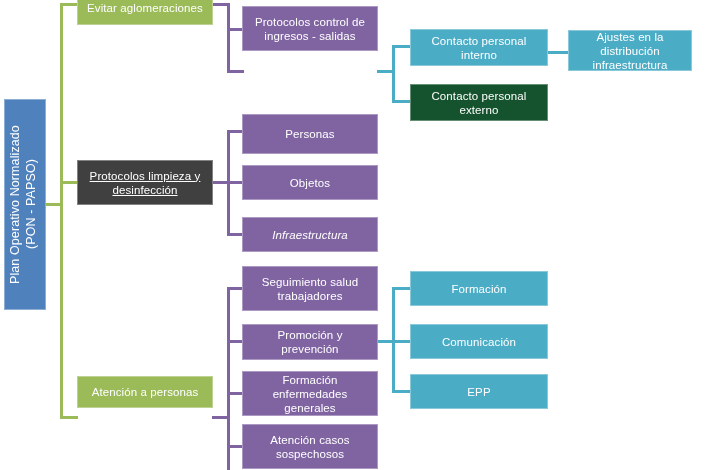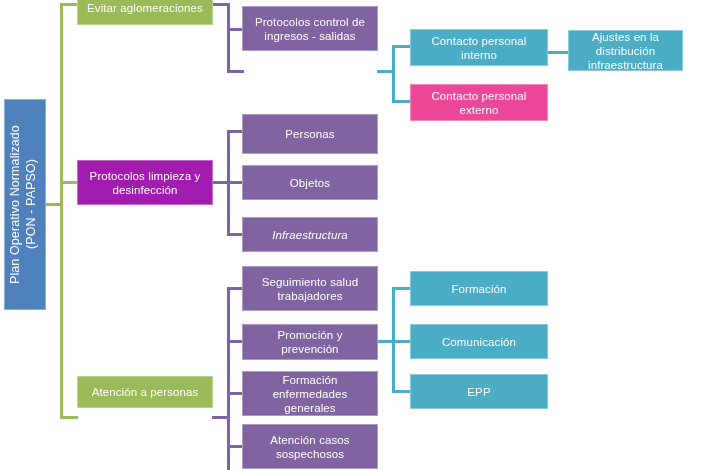--- a/index.html
+++ b/index.html
@@ -82,21 +82,21 @@
 
   <div class="conn" style="left:548px;top:51px;width:21px;height:3px;background:#4bacc6;"></div>
 
   <div class="node root" style="left:4px;top:99px;width:42px;height:211px;background:#4f81bd;">
     <span>Plan Operativo Normalizado (PON - PAPSO)</span>
   </div>
 
   <div class="node" style="left:77px;top:-10px;width:136px;height:35px;background:#9bbb59;">
     <span>Evitar aglomeraciones</span>
   </div>
-  <div class="node" style="left:77px;top:160px;width:136px;height:45px;background:#a21caf;">
+  <div class="node" style="left:77px;top:160px;width:136px;height:45px;background:#404040;text-decoration:underline;">
     <span>Protocolos limpieza y desinfección</span>
   </div>
   <div class="node" style="left:77px;top:376px;width:136px;height:32px;background:#9bbb59;align-items:center;">
     <span>Atención a personas</span>
   </div>
 
   <div class="node" style="left:242px;top:6px;width:136px;height:45px;background:#8064a2;">
     <span>Protocolos control de ingresos - salidas</span>
   </div>
   <div class="node" style="left:242px;top:114px;width:136px;height:40px;background:#8064a2;">
@@ -117,30 +117,30 @@
   <div class="node" style="left:242px;top:371px;width:136px;height:45px;background:#8064a2;">
     <span>Formación enfermedades generales</span>
   </div>
   <div class="node" style="left:242px;top:424px;width:136px;height:45px;background:#8064a2;">
     <span>Atención casos sospechosos</span>
   </div>
 
   <div class="node" style="left:410px;top:29px;width:138px;height:37px;background:#4bacc6;">
     <span>Contacto personal interno</span>
   </div>
-  <div class="node" style="left:410px;top:84px;width:138px;height:37px;background:#ec4899;">
+  <div class="node" style="left:410px;top:84px;width:138px;height:37px;background:#14532d;">
     <span>Contacto personal externo</span>
   </div>
   <div class="node" style="left:410px;top:271px;width:138px;height:35px;background:#4bacc6;">
     <span>Formación</span>
   </div>
   <div class="node" style="left:410px;top:324px;width:138px;height:35px;background:#4bacc6;">
     <span>Comunicación</span>
   </div>
   <div class="node" style="left:410px;top:374px;width:138px;height:35px;background:#4bacc6;">
     <span>EPP</span>
   </div>
 
-  <div class="node" style="left:568px;top:30px;width:115px;height:41px;background:#4bacc6;">
+  <div class="node" style="left:568px;top:30px;width:124px;height:41px;background:#4bacc6;">
     <span>Ajustes en  la distribución infraestructura</span>
   </div>
 
 </div>
 
 </body></html>

